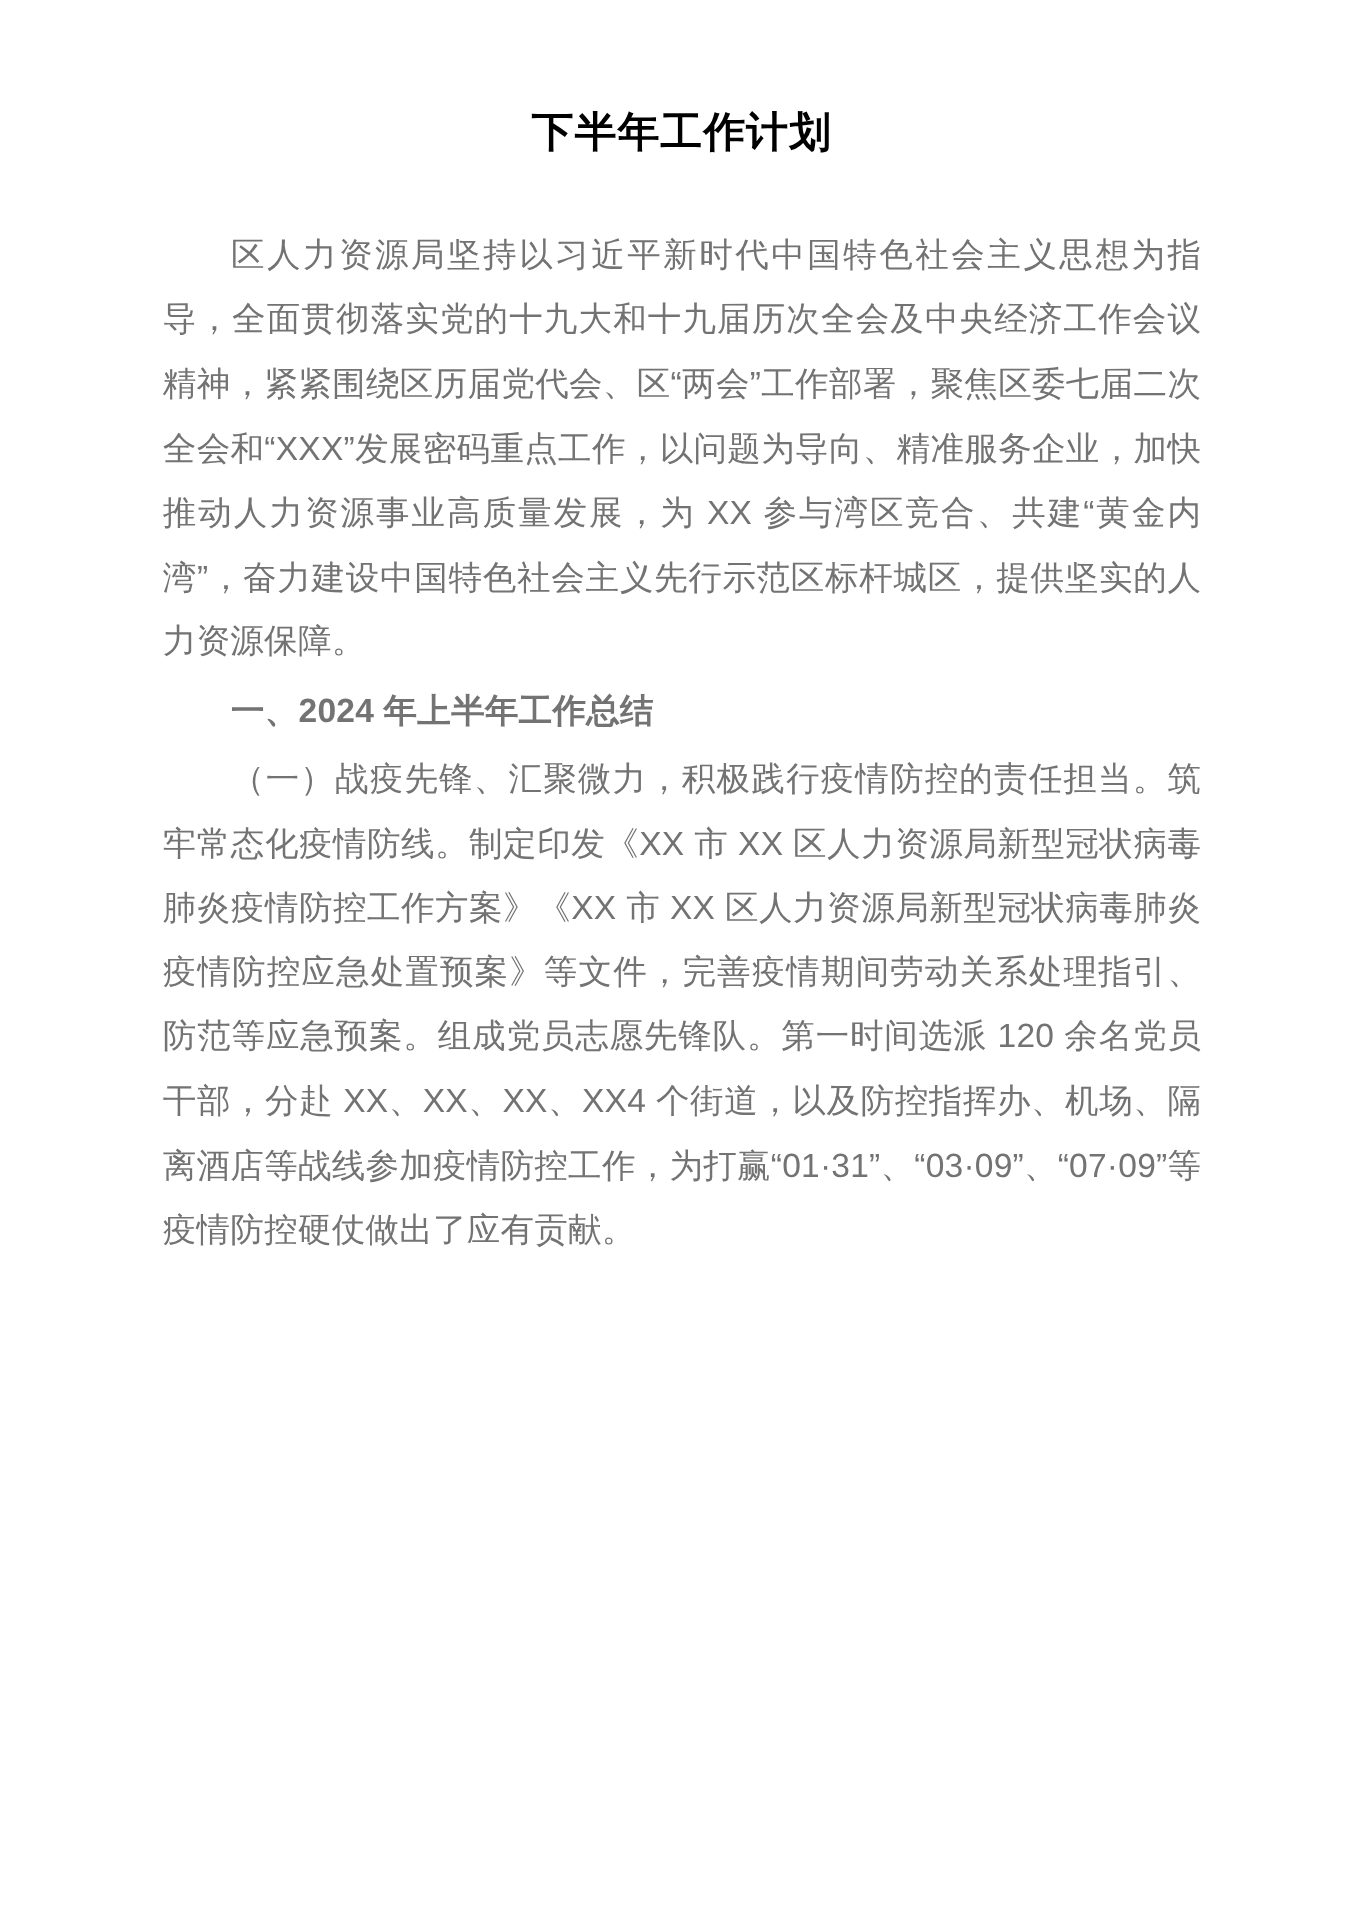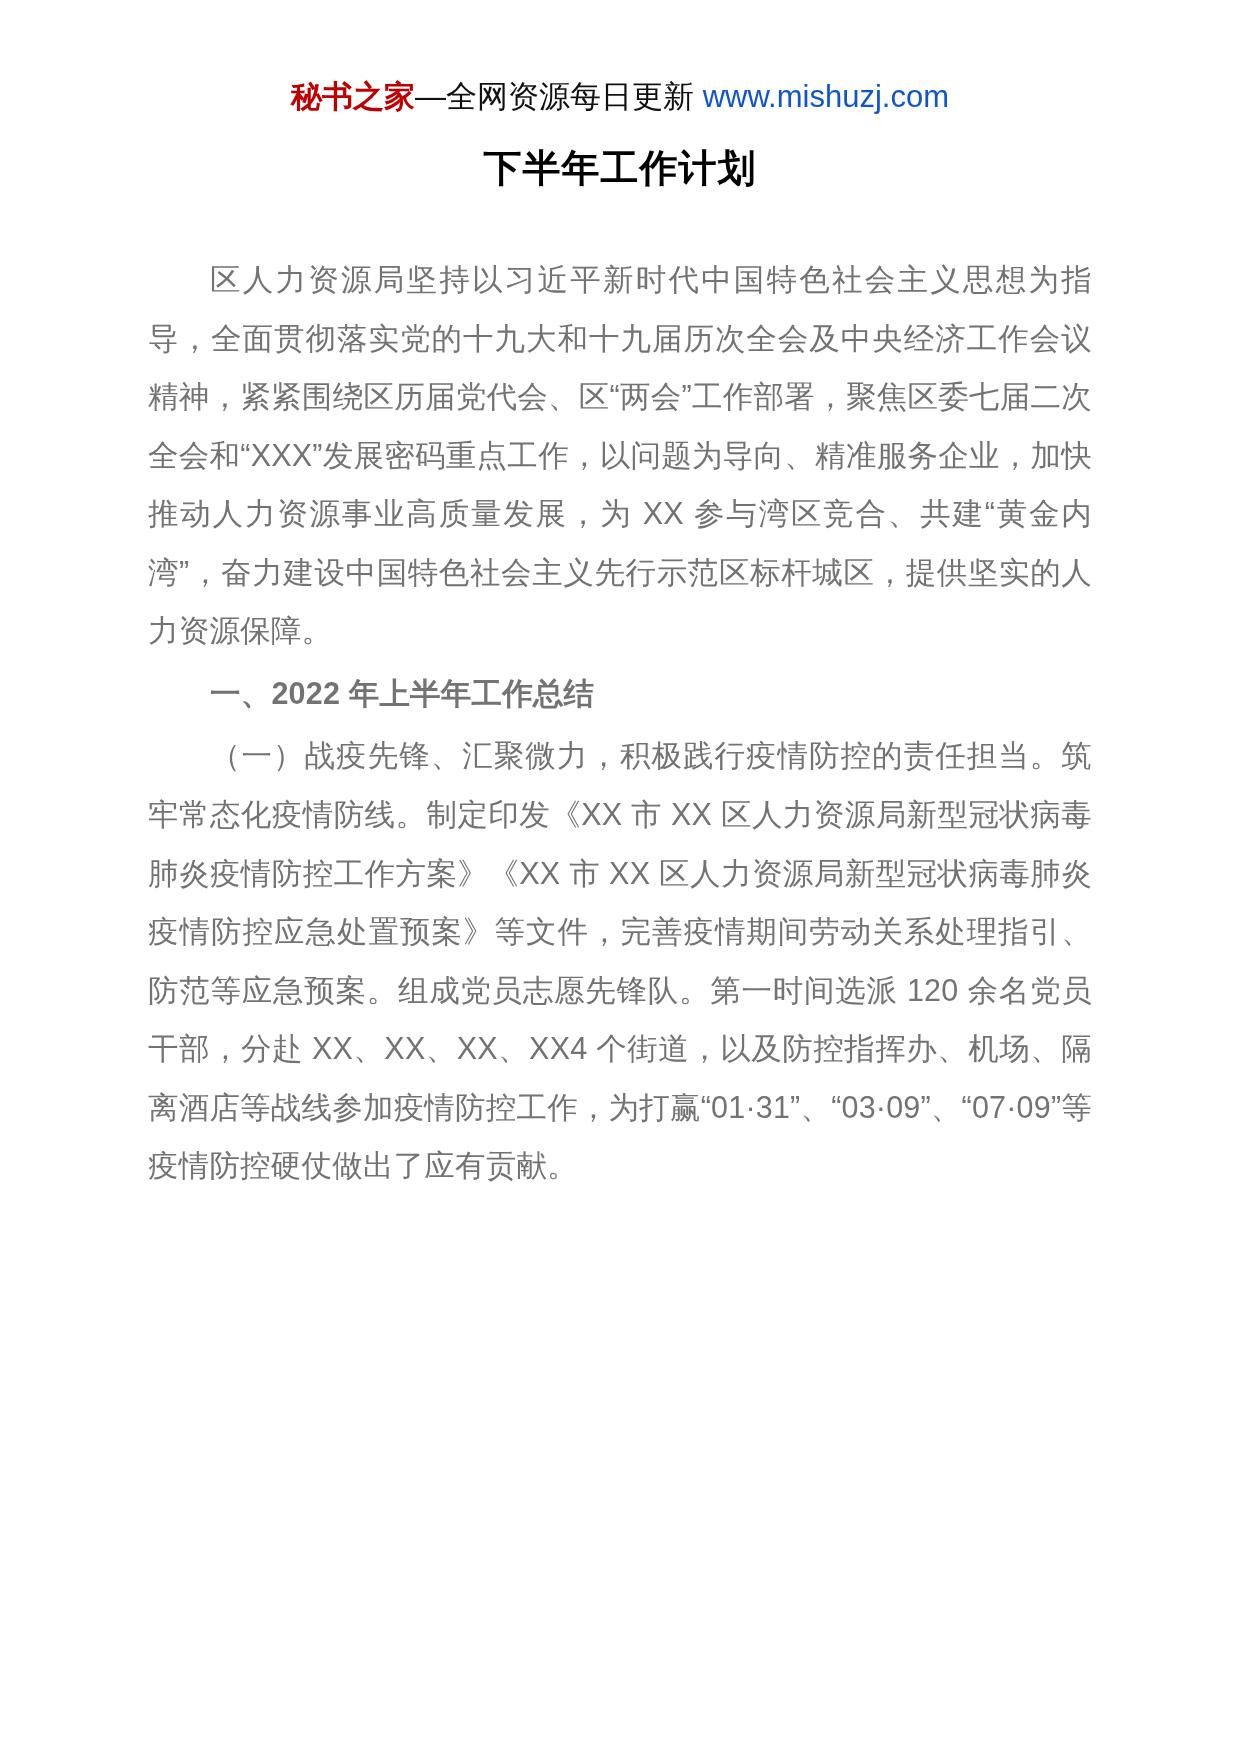--- a/index.html
+++ b/index.html
@@ -62,27 +62,24 @@
   }
   p.body-par.heading-par {
     font-weight: bold;
   }
 </style>
 </head>
 <body>
 
 <div class="page">
 
-  <div class="watermark">
-    <span class="brand">秘书之家</span><span class="tagline">—全网资源每日更新 </span><span class="url">www.mishuzj.com</span>
-  </div>
 
   <h1 class="doc-title">
     <span class="line">下半年工作计划</span>
   </h1>
 
   <p class="body-par">区人力资源局坚持以习近平新时代中国特色社会主义思想为指导，全面贯彻落实党的十九大和十九届历次全会及中央经济工作会议精神，紧紧围绕区历届党代会、区“两会”工作部署，聚焦区委七届二次全会和“XXX”发展密码重点工作，以问题为导向、精准服务企业，加快推动人力资源事业高质量发展，为 XX 参与湾区竞合、共建“黄金内湾”，奋力建设中国特色社会主义先行示范区标杆城区，提供坚实的人力资源保障。</p>
 
-  <p class="body-par heading-par">一、2022 年上半年工作总结</p>
+  <p class="body-par heading-par">一、2024 年上半年工作总结</p>
 
   <p class="body-par">（一）战疫先锋、汇聚微力，积极践行疫情防控的责任担当。筑牢常态化疫情防线。制定印发《XX 市 XX 区人力资源局新型冠状病毒肺炎疫情防控工作方案》《XX 市 XX 区人力资源局新型冠状病毒肺炎疫情防控应急处置预案》等文件，完善疫情期间劳动关系处理指引、防范等应急预案。组成党员志愿先锋队。第一时间选派 120 余名党员干部，分赴 XX、XX、XX、XX4 个街道，以及防控指挥办、机场、隔离酒店等战线参加疫情防控工作，为打赢“01·31”、“03·09”、“07·09”等疫情防控硬仗做出了应有贡献。</p>
 
 </div>
 
 </body></html>

